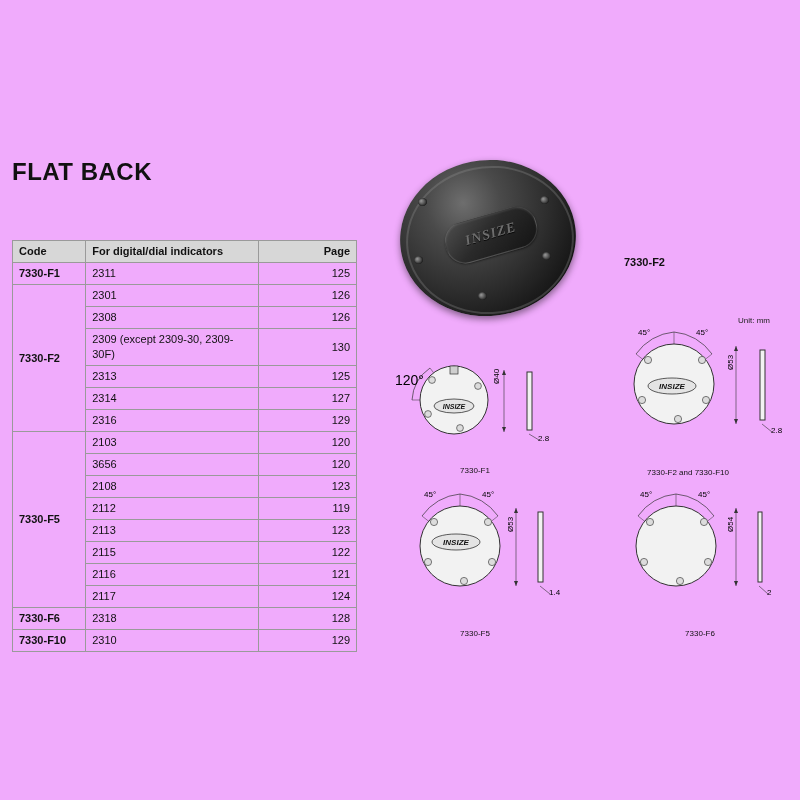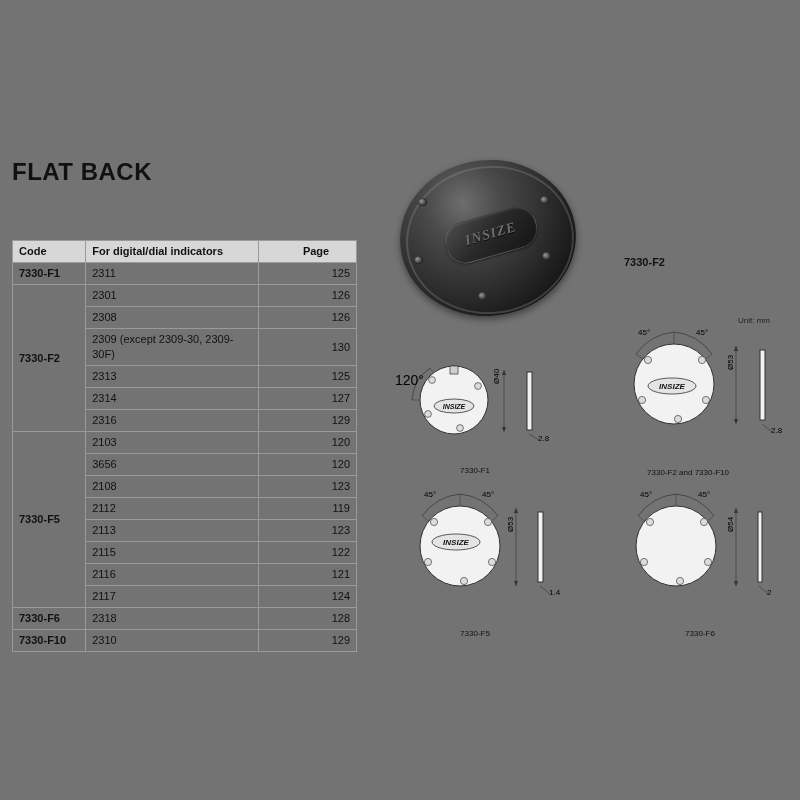--- a/index.html
+++ b/index.html
@@ -8,21 +8,21 @@
     width: 800px;
     height: 800px;
     background: #ffffff;
     font-family: "Liberation Sans", sans-serif;
   }
   #page {
     position: relative;
     width: 800px;
     height: 800px;
     overflow: hidden;
-    background: #737373;
+    background: #f0abfc;
   }
 
   
   #page-title {
     position: absolute;
     left: 12px;
     top: 158px;
     font-size: 24px;
     font-weight: bold;
     letter-spacing: 0.5px;
@@ -52,21 +52,21 @@
     text-align: left;
     font-size: 11px;
   }
   #spec-table .col-code {
     width: 74px;
     font-weight: bold;
     text-align: left;
   }
   #spec-table .col-desc { width: 205px; text-align: left; }
   #spec-table .col-page { width: 56px; text-align: right; }
-  #spec-table thead th.col-page { text-align: left; padding-left: 44px; }
+  #spec-table thead th.col-page { text-align: right; padding-left: 44px; }
 
   
   #photo-wrap {
     position: absolute;
     left: 392px;
     top: 152px;
     width: 200px;
     height: 172px;
   }
   .photo-disc {

